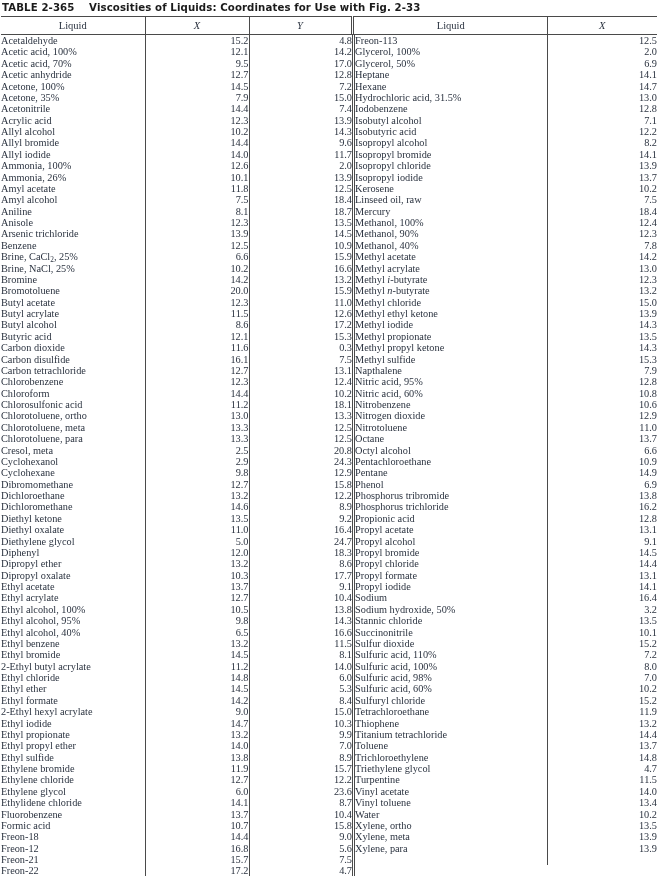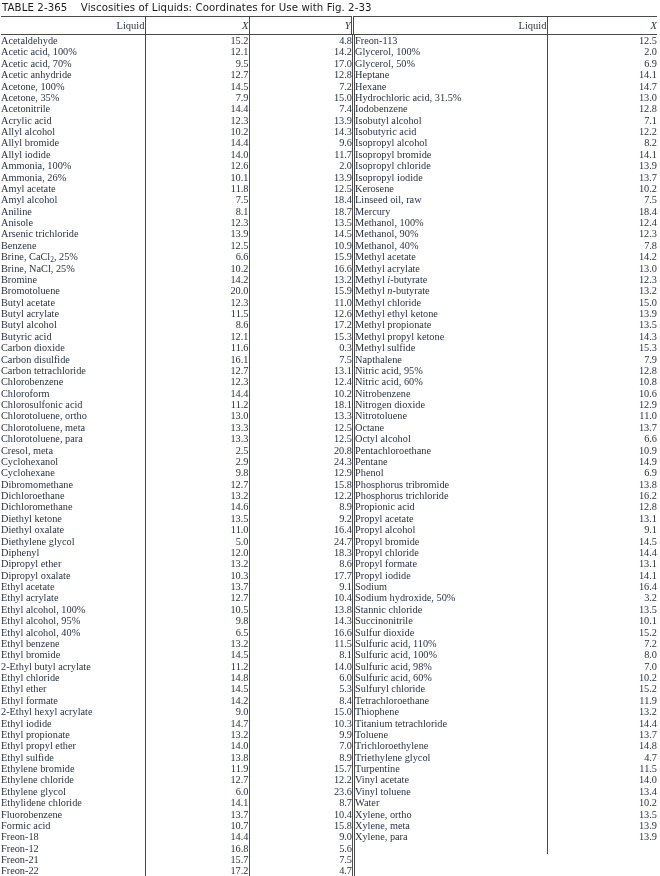--- a/index.html
+++ b/index.html
@@ -18,41 +18,41 @@
   #page {
     position: relative;
     width: 660px;
     height: 876px;
     box-sizing: border-box;
   }
 
   
   .table-title {
     font-family: "DejaVu Sans", "Liberation Sans", sans-serif;
-    font-weight: normal;
+    font-weight: bold;
     font-size: 10.2px;
     letter-spacing: 0.1px;
     color: #1b1b1b;
     padding: 2px 0 3px 2px;
     white-space: nowrap;
   }
 
   
   .grid {
     width: 656px;
     margin-left: 1px;
     border-collapse: collapse;
     table-layout: fixed;
   }
   .rule-top { border-top: 1.6px solid #4a4a4a; }
   .rule-mid { border-top: 1.2px solid #4a4a4a; }
 
   
   .hdr td {
-    text-align: right;
+    text-align: center;
     font-size: 10.5px;
     padding: 2.5px 0 3.5px 0;
     color: #2b3340;
   }
   .hdr .xy {
     font-style: italic;
     font-family: "Liberation Serif", "DejaVu Serif", serif;
   }
 
   
@@ -614,20 +614,24 @@
               </tr>
               <tr>
                 <td class="c-name">Methyl chloride</td>
                 <td class="c-val sep">15.0</td>
               </tr>
               <tr>
                 <td class="c-name">Methyl ethyl ketone</td>
                 <td class="c-val sep">13.9</td>
               </tr>
               <tr>
+                <td class="c-name">Methyl iodide</td>
+                <td class="c-val sep">14.3</td>
+              </tr>
+              <tr>
                 <td class="c-name">Methyl propionate</td>
                 <td class="c-val sep">13.5</td>
               </tr>
               <tr>
                 <td class="c-name">Methyl propyl ketone</td>
                 <td class="c-val sep">14.3</td>
               </tr>
               <tr>
                 <td class="c-name">Methyl sulfide</td>
                 <td class="c-val sep">15.3</td>

